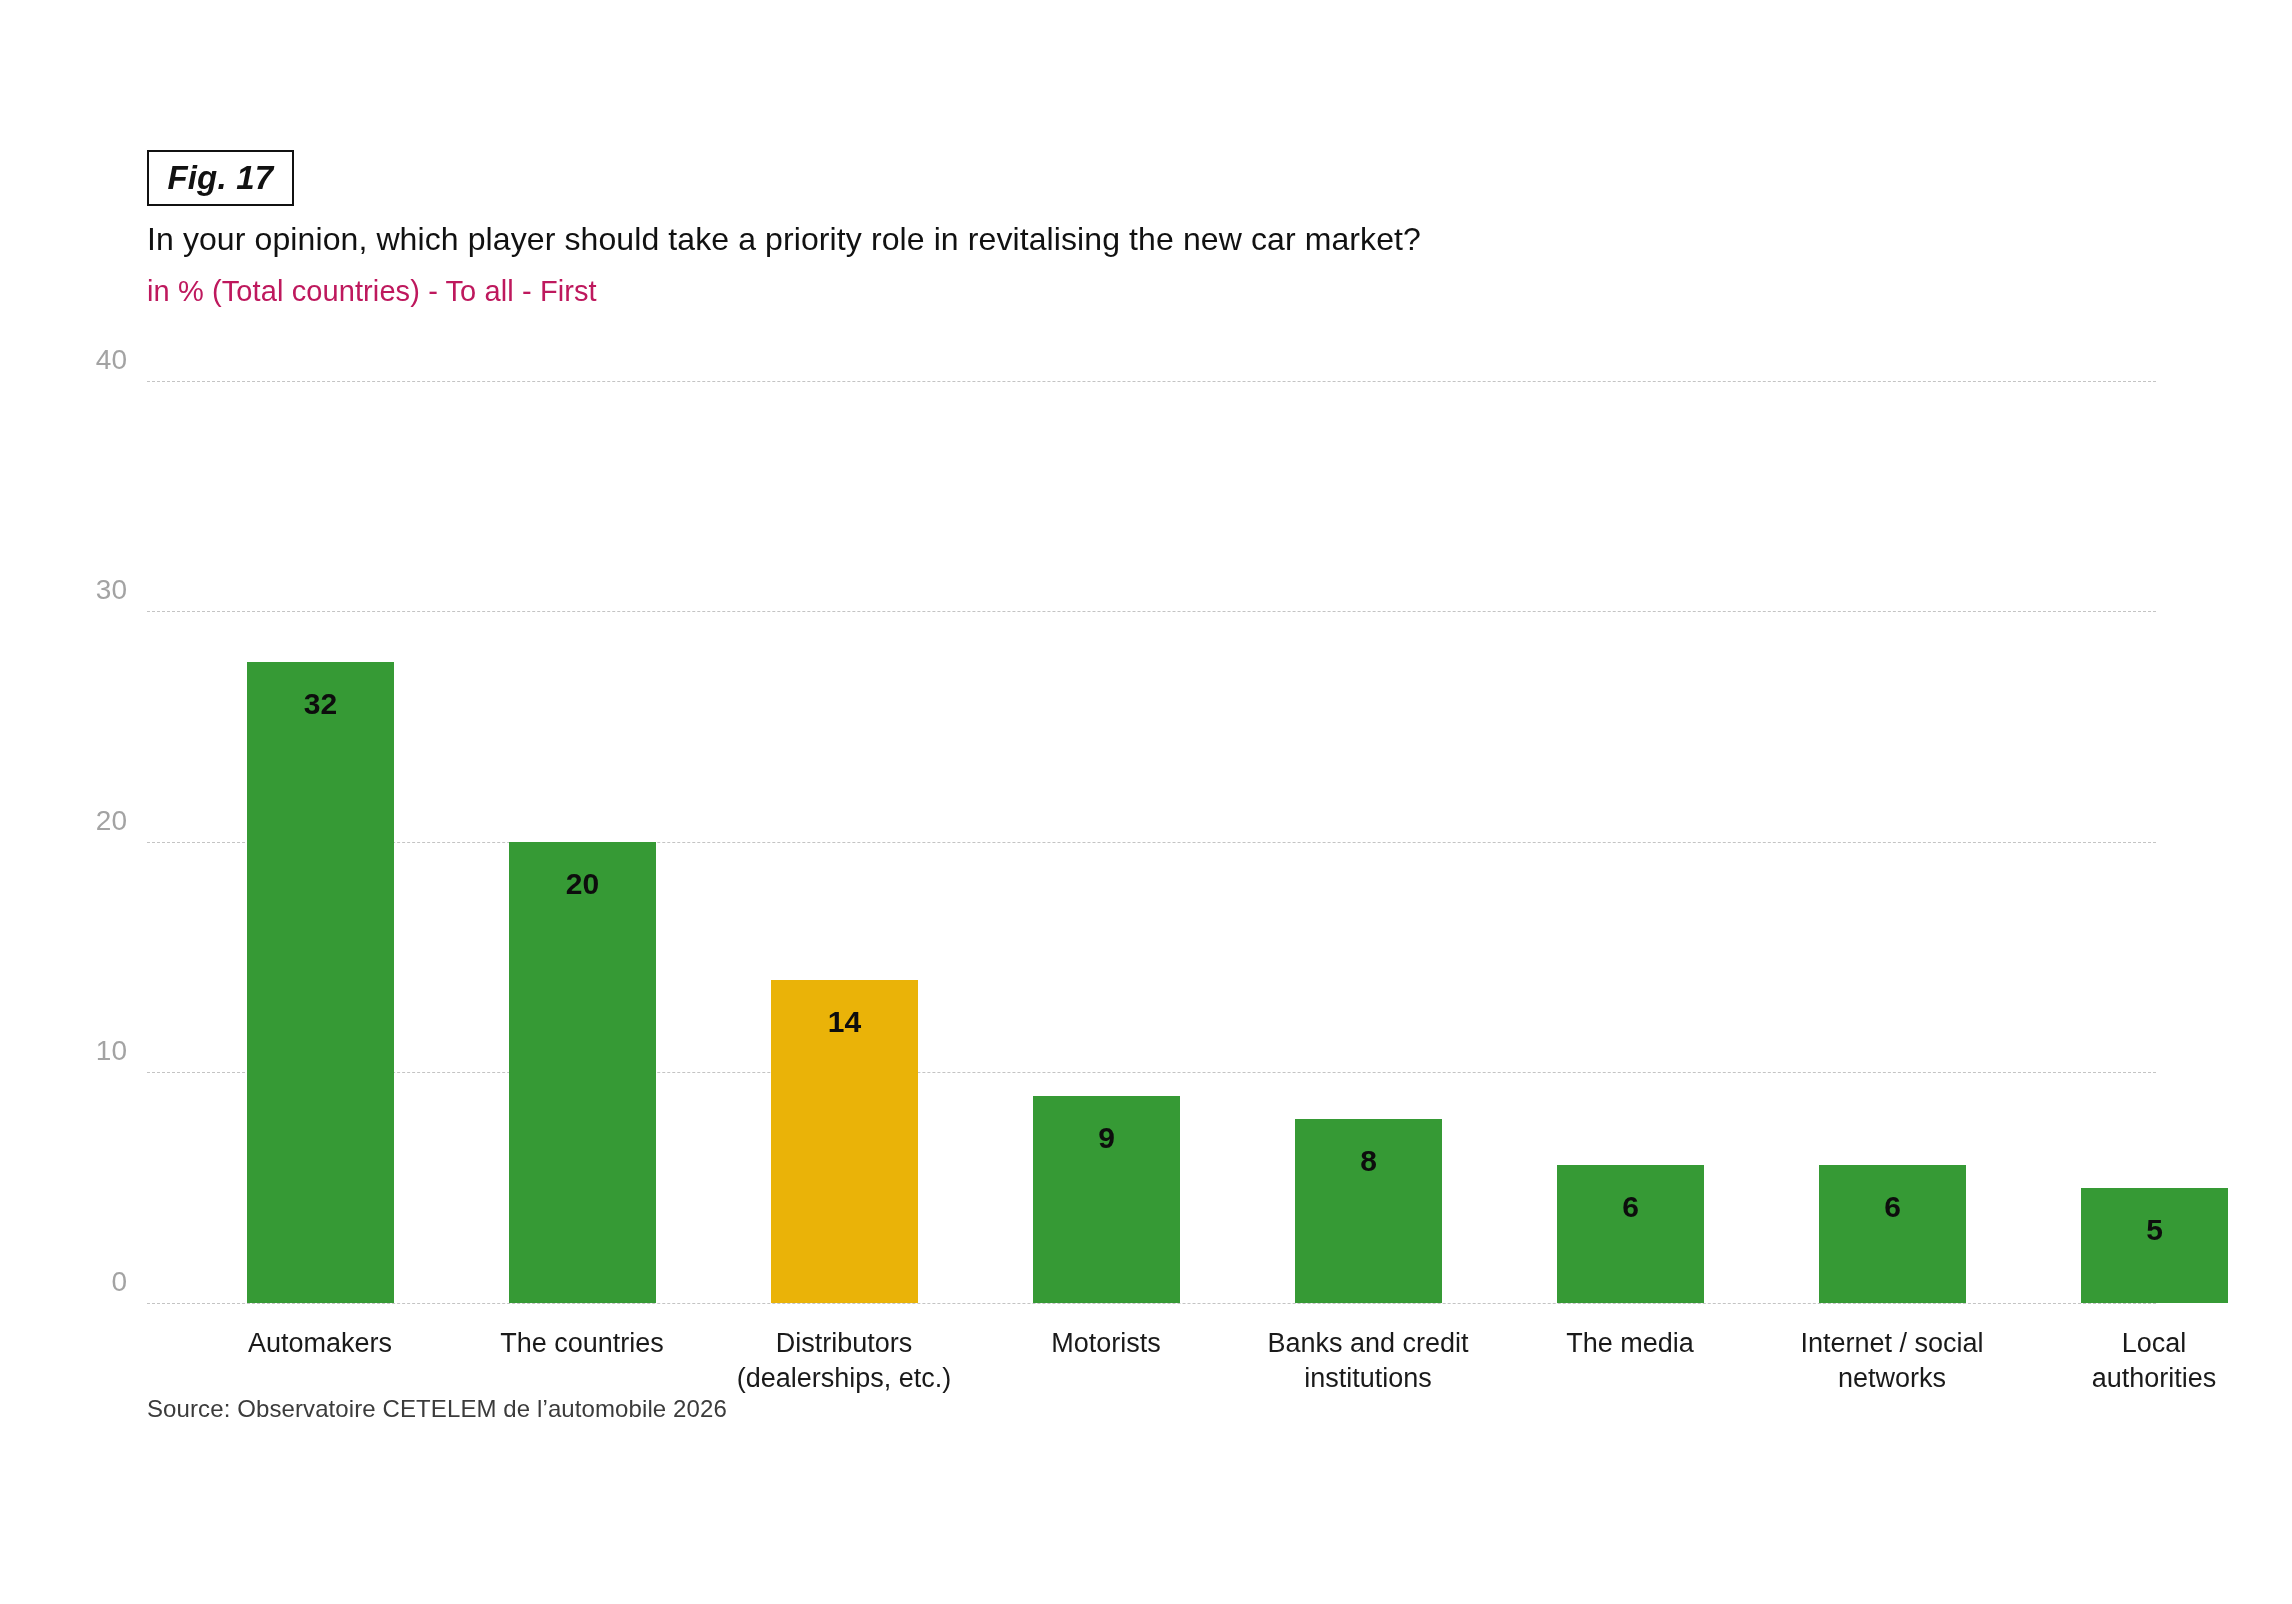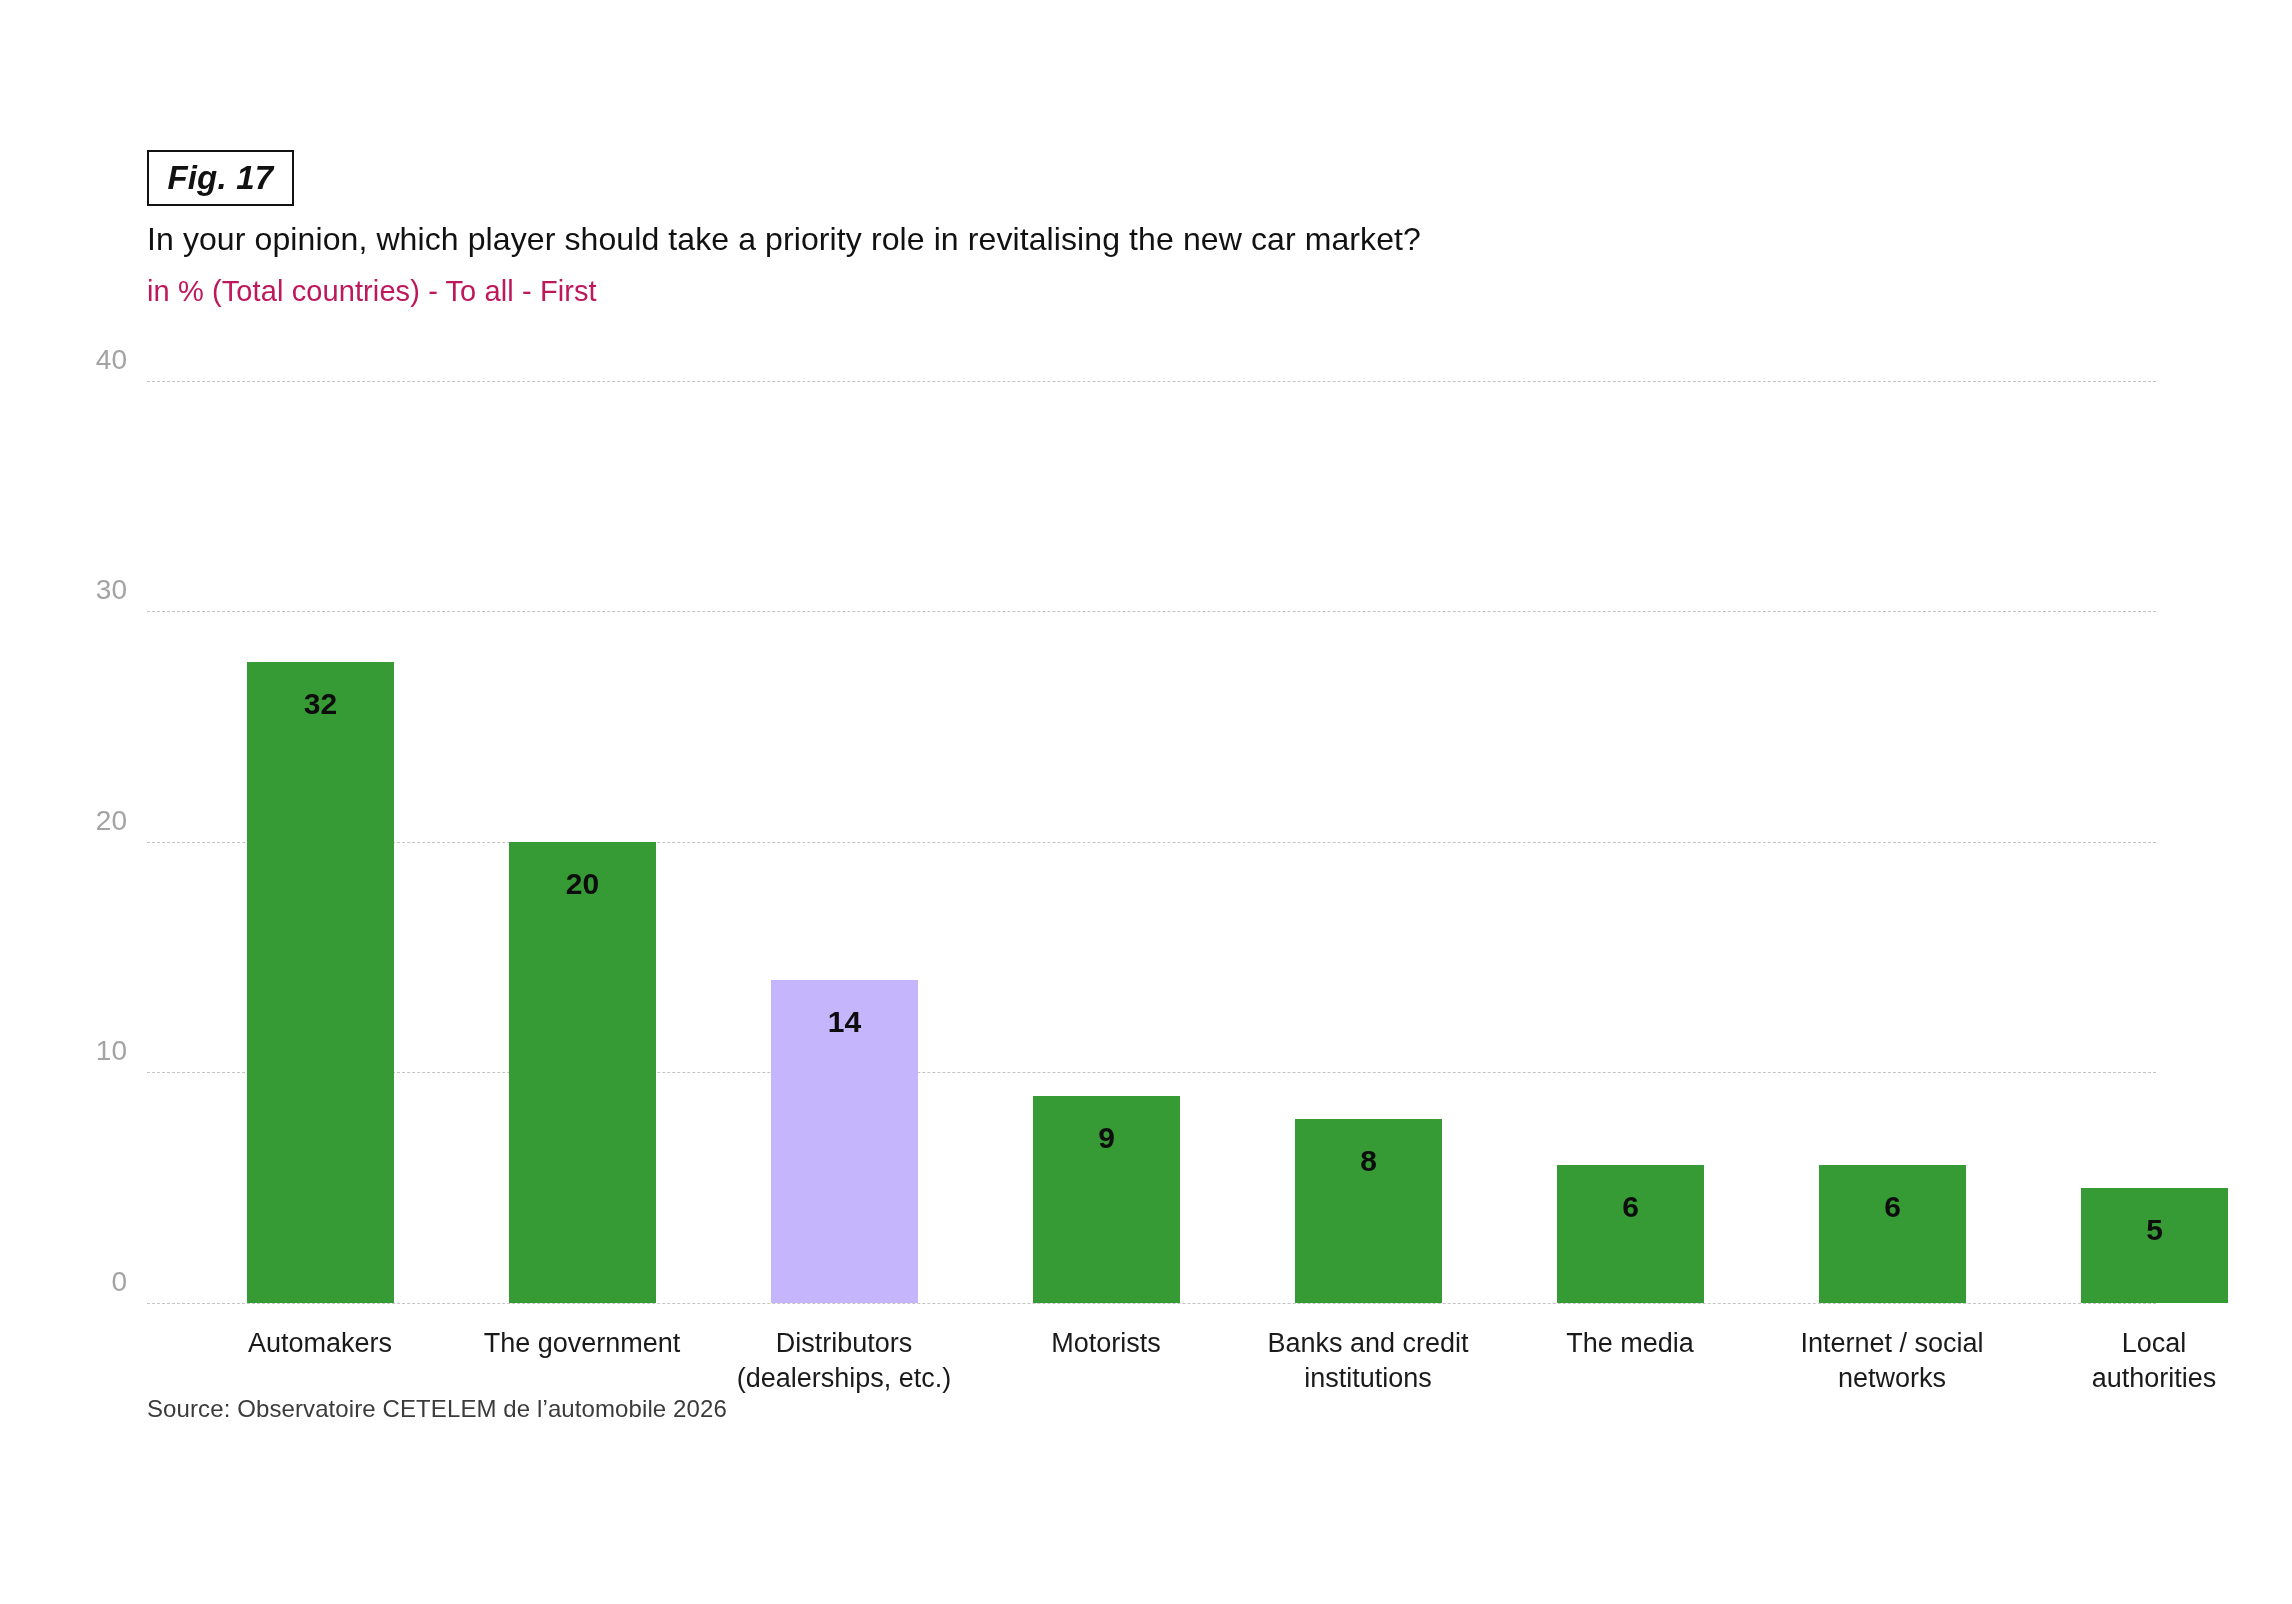--- a/index.html
+++ b/index.html
@@ -153,23 +153,23 @@
       </div>
       <div class="gridline" style="top: 0px;">
         <div class="ytick-label">40</div>
       </div>
       <div class="bar" style="left: 100px; width: 147px; height: 641px; background: rgb(54, 154, 53);">
         <div class="bar-value">32</div>
         <div class="cat-label">Automakers</div>
       </div>
       <div class="bar" style="left: 362px; width: 147px; height: 461px; background: rgb(54, 154, 53);">
         <div class="bar-value">20</div>
-        <div class="cat-label">The government</div>
-      </div>
-      <div class="bar" style="left: 624px; width: 147px; height: 323px; background: #c4b5fd; margin-top: 11px;">
+        <div class="cat-label">The countries</div>
+      </div>
+      <div class="bar" style="left: 624px; width: 147px; height: 323px; background: #eab308; margin-top: 11px;">
         <div class="bar-value">14</div>
         <div class="cat-label">Distributors
 (dealerships, etc.)</div>
       </div>
       <div class="bar" style="left: 886px; width: 147px; height: 207px; background: rgb(54, 154, 53);">
         <div class="bar-value">9</div>
         <div class="cat-label">Motorists</div>
       </div>
       <div class="bar" style="left: 1148px; width: 147px; height: 184px; background: rgb(54, 154, 53);">
         <div class="bar-value">8</div>

